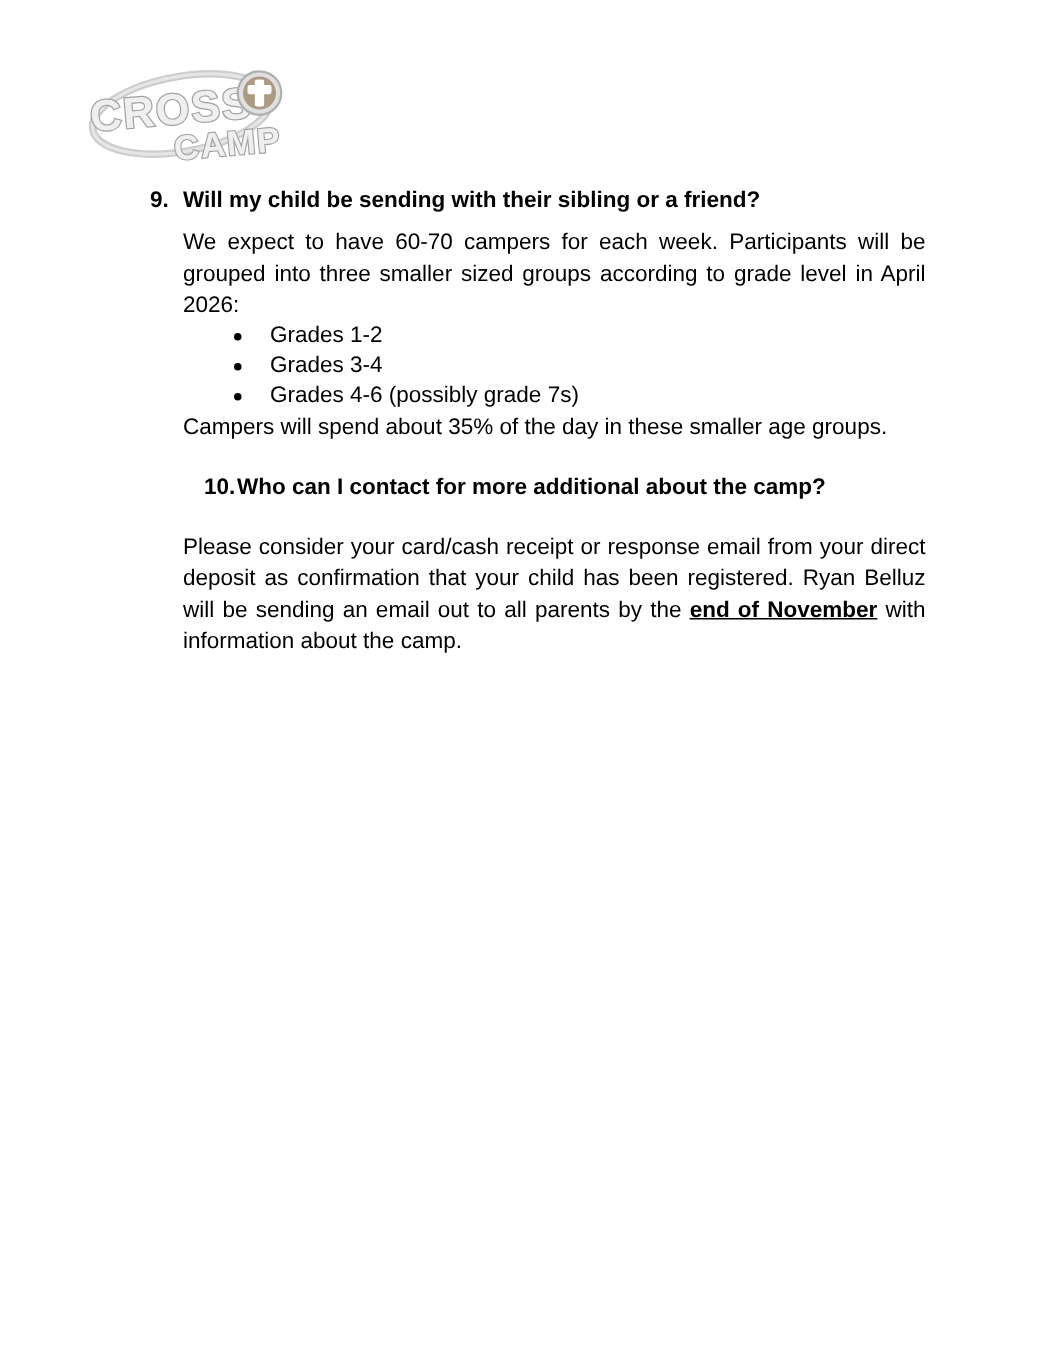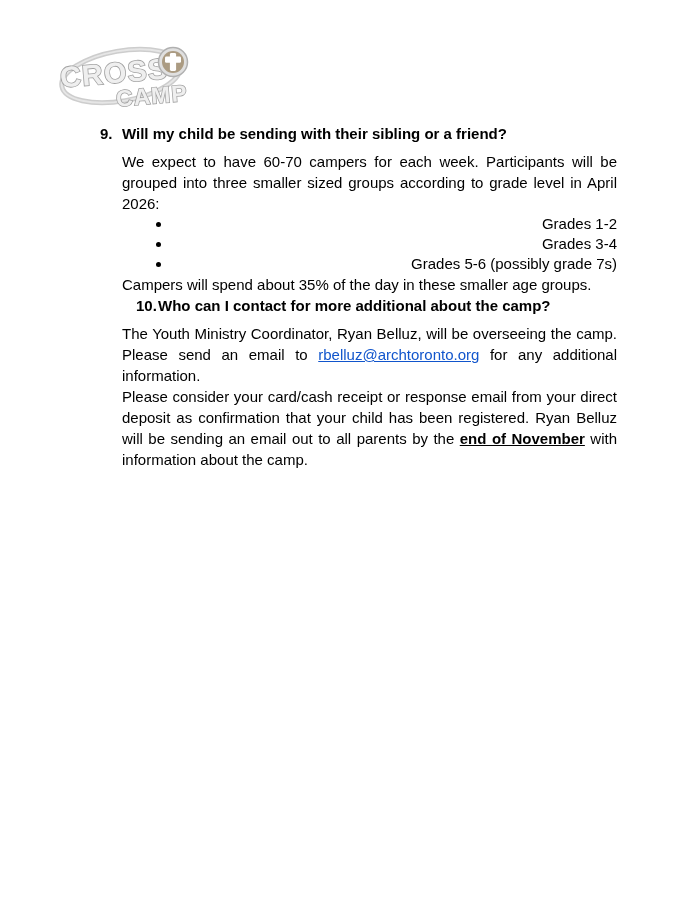--- a/index.html
+++ b/index.html
@@ -21,37 +21,37 @@
     width: 150px;
     height: 70px;
   }
   .faq {
     position: absolute;
     left: 122px;
     top: 123px;
     width: 495px;
   }
   .faq-item { position: relative; }
-  .faq-item + .faq-item { }
+  .faq-item + .faq-item { margin-top: 19px; }
   h2.q {
     margin: 0 0 7px 0;
     font-size: 15px;
     line-height: 21px;
     font-weight: bold;
   }
   h2.q .num { position: absolute; left: -22px; top: 0; }
   h2.q.tabbed { text-indent: 36px; }
   p.a { margin: 0; text-align: justify; }
   ul.grades {
     margin: 0;
     padding: 0 0 0 58px;
     list-style: none;
     line-height: 20px;
   }
-  ul.grades li { position: relative; text-align: right; }
+  ul.grades li { position: relative; }
   ul.grades li::before {
     content: "";
     position: absolute;
     left: -24px;
     top: 8px;
     width: 5px;
     height: 5px;
     border-radius: 50%;
     background: #000000;
   }
@@ -83,28 +83,27 @@
   </div>
 
   <div class="faq">
 
     <section class="faq-item">
       <h2 class="q"><span class="num">9.</span><span>Will my child be sending with their sibling or a friend?</span></h2>
       <p class="a">We expect to have 60-70 campers for each week. Participants will be grouped into three smaller sized groups according to grade level in April 2026:</p>
       <ul class="grades">
         <li>Grades 1-2</li>
         <li>Grades 3-4</li>
-        <li>Grades 5-6 (possibly grade 7s)</li>
+        <li>Grades 4-6 (possibly grade 7s)</li>
       </ul>
       <p class="a">Campers will spend about 35% of the day in these smaller age groups.</p>
     </section>
 
     <section class="faq-item">
       <h2 class="q tabbed"><span class="num">10.</span><span>Who can I contact for more additional about the camp?</span></h2>
-      <p class="a"><span>The Youth Ministry Coordinator, Ryan Belluz, will be overseeing the camp. Please send an email to </span><a class="email">rbelluz@archtoronto.org</a><span> for any additional information.</span></p>
     </section>
 
     <section class="faq-item">
       <p class="a"><span>Please consider your card/cash receipt or response email from your direct deposit as confirmation that your child has been registered. Ryan Belluz will be sending an email out to all parents by the </span><span class="emph">end of November</span><span> with information about the camp.</span></p>
     </section>
 
   </div>
 </div>
 
 </body></html>

